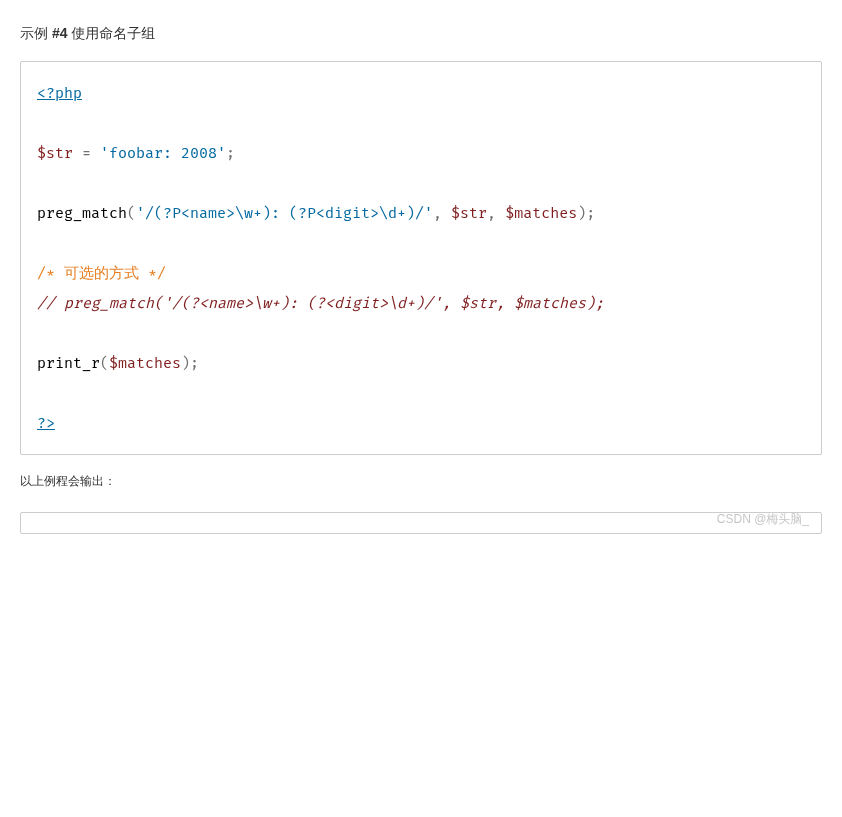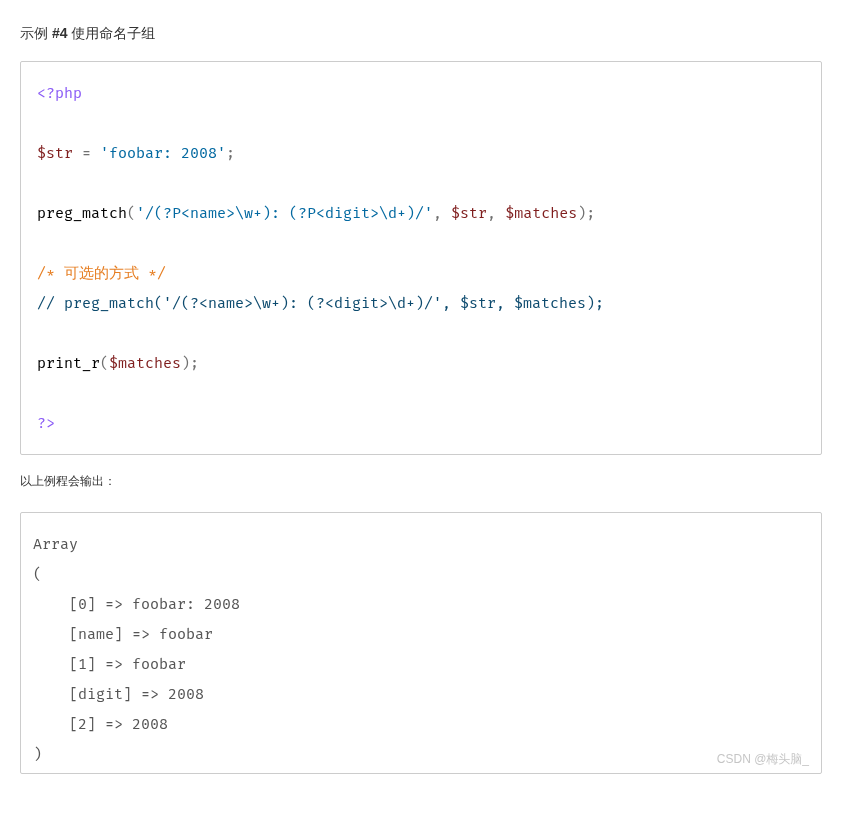--- a/index.html
+++ b/index.html
@@ -46,28 +46,28 @@
     color: #555;
     overflow-x: hidden;
     position: relative;
   }
   .para {
     font-size: 12px;
     color: #333;
     margin: 6px 0 22px 0;
   }
   
-  .tk-tag { color: #8b5cf6; }
+  .tk-tag { color: #0369a1; text-decoration: underline; }
   .tk-var { color: #7f1d1d; }
   .tk-op { color: #707070; }
   .tk-str { color: #0369a1; }
   .tk-func { color: #000000; }
   .tk-punc { color: #707070; }
   .tk-mcom { color: #e67e22; }
-  .tk-lcom { color: #0c4a6e; }
+  .tk-lcom { color: #7f1d1d; font-style: italic; }
   .watermark {
     position: absolute;
     right: 12px;
     bottom: 2px;
     color: rgba(150,150,150,0.55);
     font-size: 12px;
     font-family: -apple-system, Arial, sans-serif;
     pointer-events: none;
   }
 </style>
@@ -87,22 +87,15 @@
 
 <span class="tk-mcom">/* 可选的方式 */</span>
 <span class="tk-lcom">// preg_match('/(?&lt;name&gt;\w+): (?&lt;digit&gt;\d+)/', $str, $matches);</span>
 
 <span class="tk-func">print_r</span><span class="tk-punc">(</span><span class="tk-var">$matches</span><span class="tk-punc">)</span><span class="tk-punc">;</span>
 
 <span class="tk-tag">?&gt;</span></pre>
 
 <p class="para">以上例程会输出：</p>
 
-<pre class="outputbox"><span>Array
-(
-    [0] =&gt; foobar: 2008
-    [name] =&gt; foobar
-    [1] =&gt; foobar
-    [digit] =&gt; 2008
-    [2] =&gt; 2008
-)</span><span class="watermark">CSDN @梅头脑_</span></pre>
+<pre class="outputbox"><span class="watermark">CSDN @梅头脑_</span></pre>
 
 </div>
 
 </body></html>

